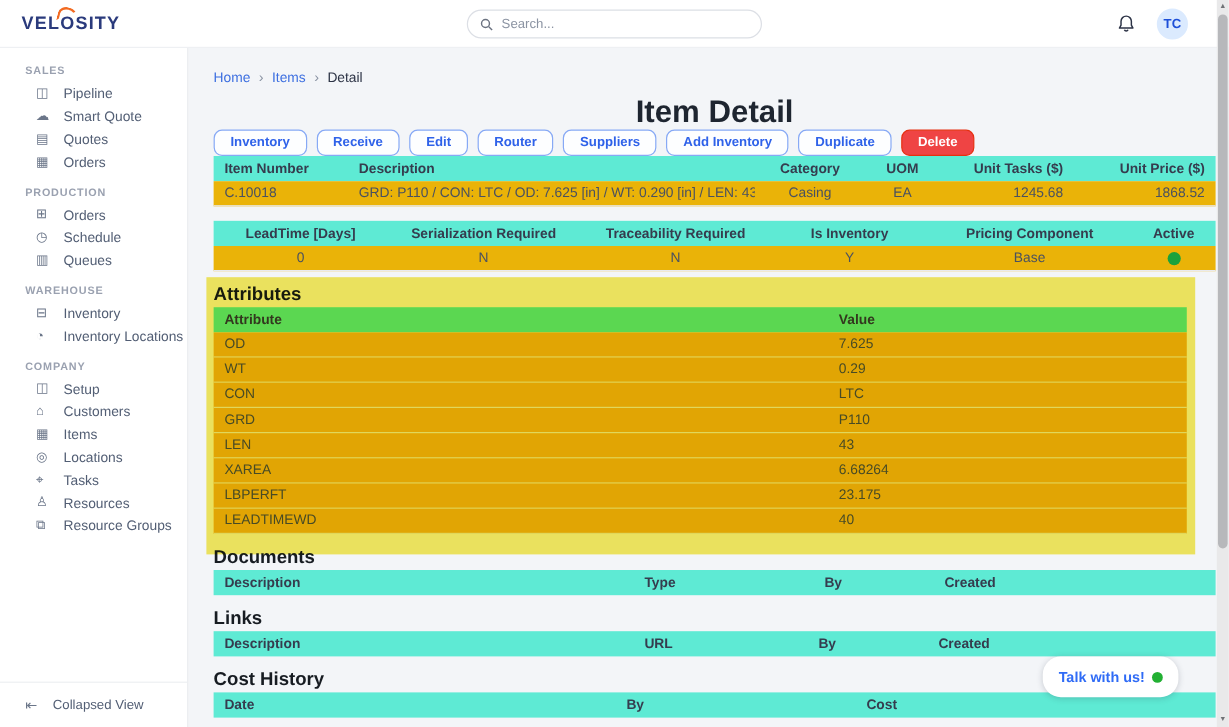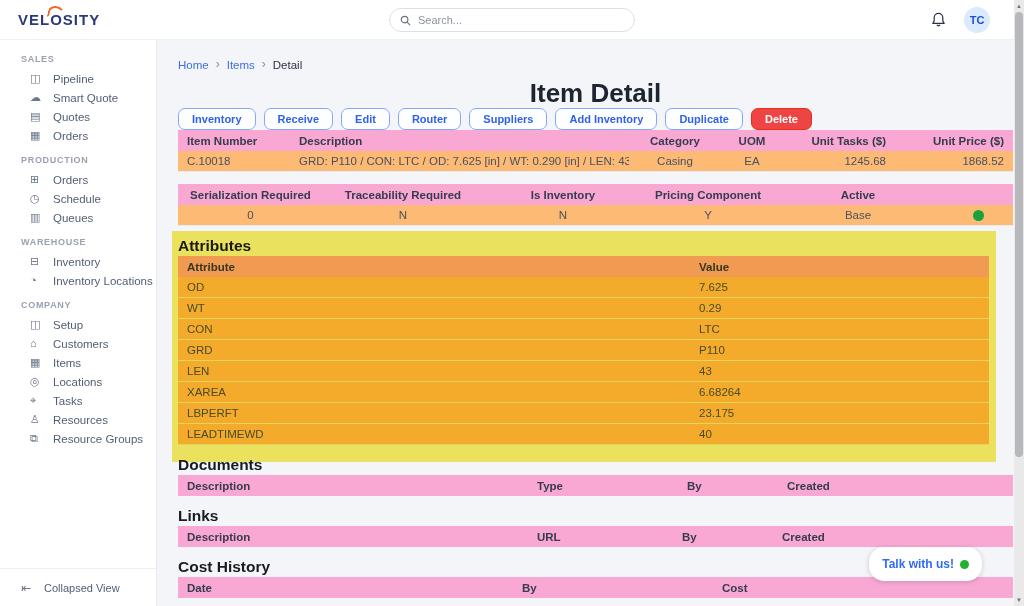--- a/index.html
+++ b/index.html
@@ -50,22 +50,22 @@
   .page-title { margin-top:9px; font-size:26px; line-height:26px; font-weight:700; color:#1e2530; text-align:center; }
 
   .actions { margin-top:2px; display:flex; gap:8px; height:22px; }
   .btn { background:#fdfeff; border:1px solid #87a9f5; color:#2f62e9; font-size:11px; font-weight:700;
          border-radius:7px; padding:0 13px; height:22px; display:flex; align-items:center; cursor:pointer;
          font-family:"Liberation Sans","DejaVu Sans",sans-serif; }
   .btn-danger { background:#ef4444; border-color:#e63012; color:#fff; }
 
   
   .tbl { width:835px; background:#fcfdfe; }
-  .tbl .hrow { background:#f9a8d4; font-weight:700; color:#353c4e; }
-  .tbl .row { border-bottom:1px solid #e9eaee; color:#4a5160; background:#fdba74; }
+  .tbl .hrow { background:#5eead4; font-weight:700; color:#353c4e; }
+  .tbl .row { border-bottom:1px solid #e9eaee; color:#4a5160; background:#eab308; }
   .tbl .cell { font-size:11.5px; padding:0 9px; display:flex; align-items:center; height:21px; white-space:nowrap;
                overflow:hidden; }
   .tbl .row .cell { height:20px; }
   .c-center { justify-content:center; }
   .c-right  { justify-content:flex-end; }
 
   .grid-item  { display:grid; grid-template-columns:112px 1fr 92px 62px 112px 118px; }
   .grid-flags { display:grid; grid-template-columns:145px 1fr 1fr 130px 170px 70px; }
   .grid-attr  { display:grid; grid-template-columns:512px 1fr; }
   .grid-docs  { display:grid; grid-template-columns:350px 150px 100px 1fr; }
@@ -251,20 +251,21 @@
         <div class="cell">GRD: P110 / CON: LTC / OD: 7.625 [in] / WT: 0.290 [in] / LEN: 43 [ft]</div>
         <div class="cell c-center">Casing</div>
         <div class="cell c-center">EA</div>
         <div class="cell c-right">1245.68</div>
         <div class="cell c-right">1868.52</div>
       </div>
     </div>
 
     <div class="tbl mt12">
       <div class="grid-flags hrow">
+        <div class="cell c-center">LeadTime [Days]</div>
         <div class="cell c-center">Serialization Required</div>
         <div class="cell c-center">Traceability Required</div>
         <div class="cell c-center">Is Inventory</div>
         <div class="cell c-center">Pricing Component</div>
         <div class="cell c-center">Active</div>
       </div>
       <div class="grid-flags row">
         <div class="cell c-center">0</div>
         <div class="cell c-center">N</div>
         <div class="cell c-center">N</div>

